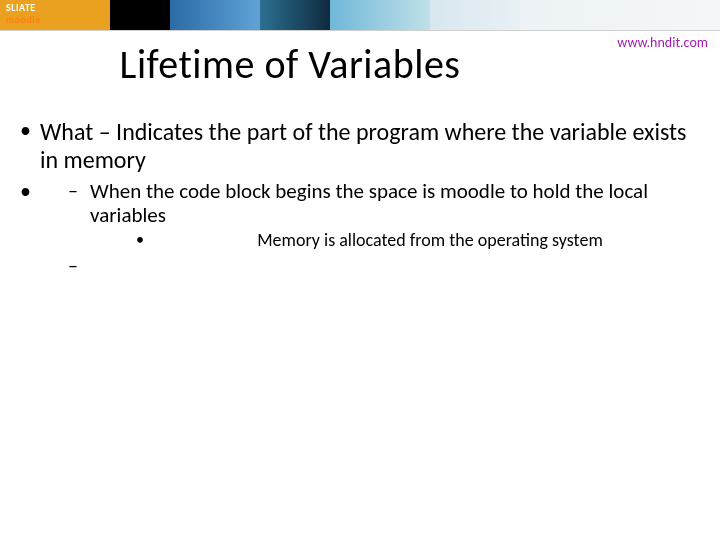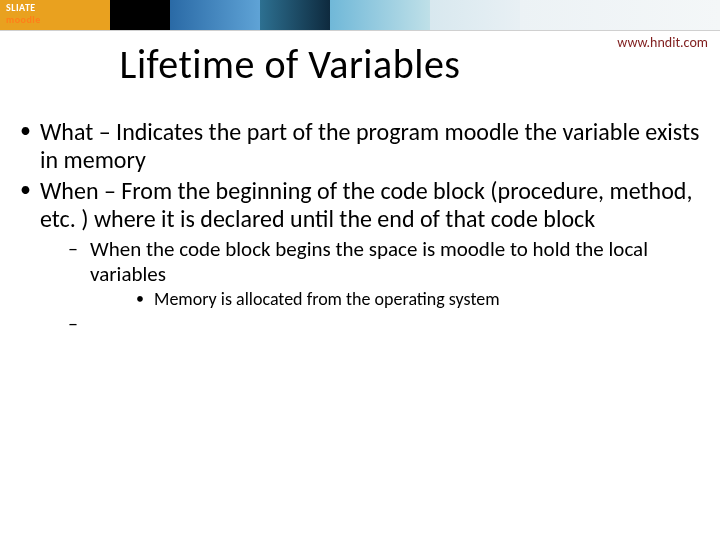--- a/index.html
+++ b/index.html
@@ -46,21 +46,21 @@
   .banner .brand .sub {
     color: #ff7f1a;
     font-weight: 800;
     text-align: center;
   }
   .url {
     position: absolute;
     top: 34px;
     right: 12px;
     font-size: 14px;
-    color: #7f1d1d;
+    color: #a21caf;
     font-family: Calibri, Arial, sans-serif;
   }
   .title {
     position: absolute;
     top: 40px;
     left: 0;
     width: 720px;
     text-align: center;
     font-size: 40px;
     font-weight: 400;
@@ -109,20 +109,21 @@
   .lvl3 {
     margin-top: 2px;
     font-size: 18px;
   }
   .lvl3 > li {
     position: relative;
     padding-left: 58px;
     margin-left: 6px;
     margin-bottom: 2px;
     line-height: 1.2;
+    text-align: center;
   }
   .lvl3 > li::before {
     content: "•";
     position: absolute;
     left: 40px;
     top: 0;
     font-size: 16px;
   }
 </style>
 </head>
@@ -137,24 +138,23 @@
     </div>
   </div>
 
   <div class="url">www.hndit.com</div>
 
   <div class="title">Lifetime of Variables</div>
 
   <div class="body">
     <ul class="lvl1">
       <li>
-        <span>What – Indicates the part of the program moodle the variable exists in memory</span>
+        <span>What – Indicates the part of the program where the variable exists in memory</span>
       </li>
       <li>
-        <span> When – From the beginning of the code block (procedure, method, etc. ) where it is declared until the end of that code block</span>
         <ul class="lvl2">
           <li>
             <span>When the code block begins the space is moodle to hold the local variables</span>
             <ul class="lvl3">
               <li>
                 <span>Memory is allocated from the operating system</span>
               </li>
             </ul>
           </li>
           <li>

